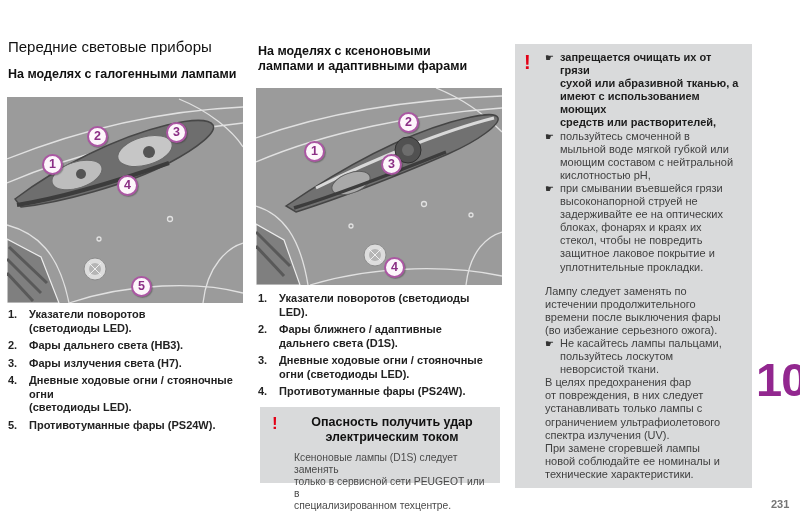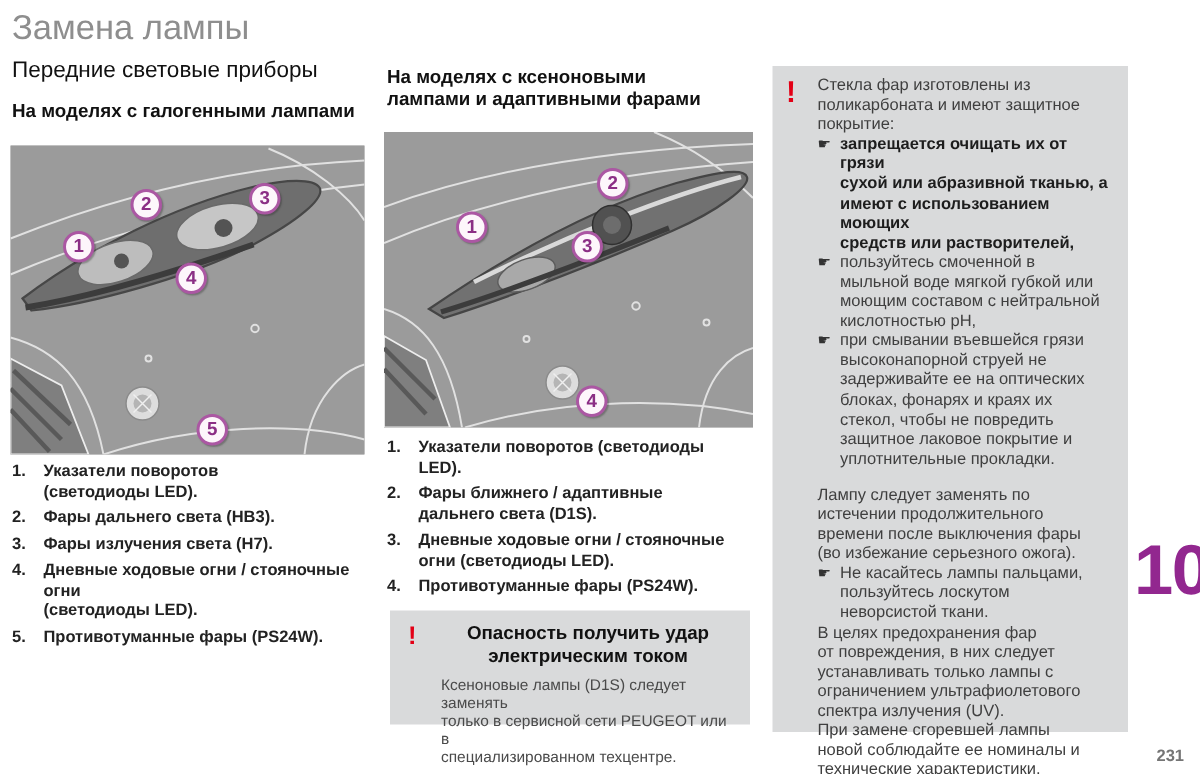--- a/index.html
+++ b/index.html
@@ -62,21 +62,20 @@
     position:absolute; left:756px; top:356px; font-size:47px; font-weight:bold;
     color:#92278f; letter-spacing:-1px; line-height:48px;
   }
   .pagenum { position:absolute; left:771px; top:498px; font-size:11px; font-weight:bold; color:#757575; }
 </style>
 </head>
 <body>
 
 <div class="page">
 
-  <div class="title">Замена лампы</div>
 
   <div class="h2">Передние световые приборы</div>
   <div class="h3 h3-mid pre">На моделях с ксеноновыми
 лампами и адаптивными фарами</div>
   <div class="h3 h3-left">На моделях с галогенными лампами</div>
 
   <div class="figure fig-left">
     <svg viewBox="0 0 236 206">
       <rect x="0" y="0" width="236" height="206" fill="#9b9b9b"></rect>
       <g fill="none" stroke="#e9e9e9" stroke-width="1.3" opacity="0.9">
@@ -212,23 +211,20 @@
 электрическим током</div>
       <div class="wbody pre">Ксеноновые лампы (D1S) следует заменять
 только в сервисной сети PEUGEOT или в
 специализированном техцентре.</div>
     </div>
   </div>
 
   <div class="sidebar">
     <span class="bang">!</span>
     <div class="sb-content">
-      <div class="sb-p pre">Стекла фар изготовлены из
-поликарбоната и имеют защитное
-покрытие:</div>
       <div class="sb-bullet">
         <span class="sb-glyph">☛</span>
         <span class="sb-txt sb-bold pre">запрещается очищать их от грязи
 сухой или абразивной тканью, а
 имеют с использованием моющих
 средств или растворителей,</span>
       </div>
       <div class="sb-bullet">
         <span class="sb-glyph">☛</span>
         <span class="sb-txt pre">пользуйтесь смоченной в

